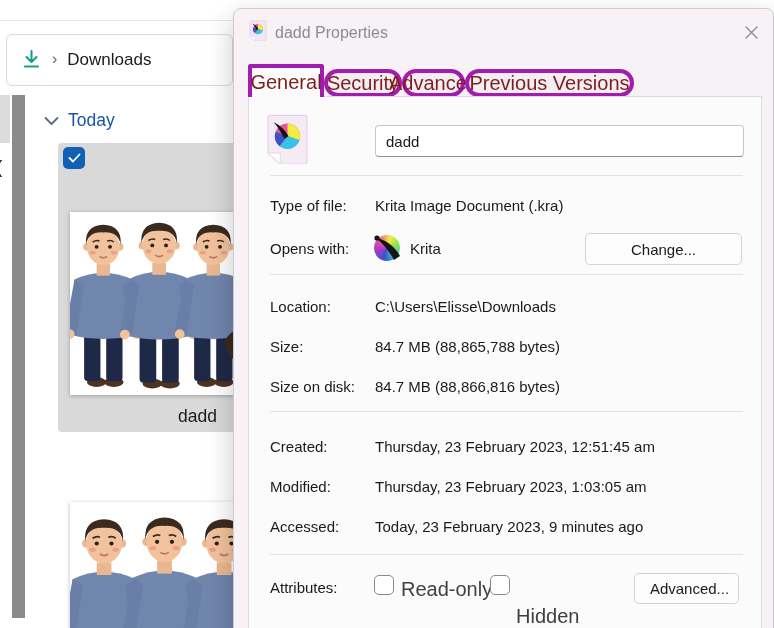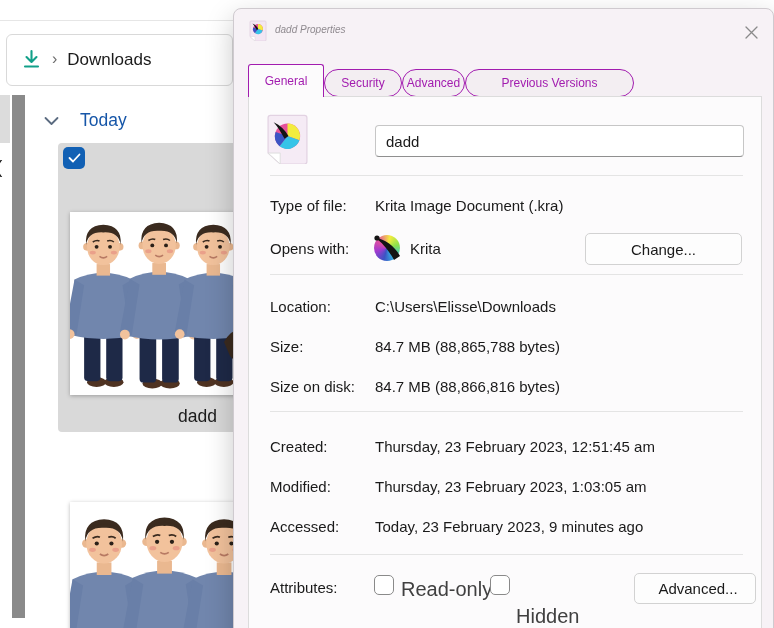--- a/index.html
+++ b/index.html
@@ -12,45 +12,45 @@
   .top-hairline { left:0; top:20px; width:774px; height:1px; background:#e6e6e6; }
   .addressbar { left:6px; top:34px; width:227px; height:52px; background:#fff;
     border:1px solid #d9d9d9; border-radius:6px; display:flex; align-items:center; gap:10px; padding-left:14px; }
   .addr-text { font-size:17px; color:#1b1b1b; }
   .crumb-chevron { color:#6d6d6d; font-size:16px; line-height:1; padding-bottom:2px; }
 
   .scroll-strip { left:0; top:95px; width:10px; height:48px; background:#dcdcdc; }
   .scroll-thumb { left:12px; top:95px; width:13px; height:523px; background:#8a8a8a; }
   .edge-glyph { left:-4px; top:156px; font-size:19px; color:#111; }
 
-  .today-row { left:44px; top:110px; display:flex; align-items:center; gap:21px; }
+  .today-row { left:44px; top:110px; display:flex; align-items:center; gap:9px; }
   .today-label { font-size:17.5px; color:#1656a8; }
 
   .tile { left:58px; top:143px; width:400px; height:289px; background:#d9d9d9; border-radius:4px; }
   .tile-check { left:63px; top:147px; width:22px; height:22px; background:#1160b4;
     border-radius:5px; display:flex; align-items:center; justify-content:center; }
   .thumb1 { left:70px; top:212px; width:330px; height:183px; background:#fff;
     box-shadow:0 1px 4px rgba(0,0,0,.28); overflow:hidden; }
   .tile-label { left:178px; top:406px; font-size:17.5px; color:#1b1b1b; }
   .thumb2 { left:70px; top:502px; width:330px; height:200px; background:#fff;
     box-shadow:0 1px 4px rgba(0,0,0,.28); overflow:hidden; }
 
   
   #dialog { position:absolute; left:233px; top:8px; width:541px; height:640px;
     background:#f7f2f6; border:1px solid #cfcacf; border-radius:8px;
     box-shadow:0 10px 28px rgba(0,0,0,.22); }
   .titlebar { left:0; top:0; width:100%; height:46px; }
   .title-icon { left:15px; top:11px; }
-  .title-text { left:41px; top:15px; font-size:10px; color:#8f8a8f;font-style:italic; }
+  .title-text { left:41px; top:15px; font-size:16px; color:#8f8a8f; }
   .close-btn { left:503px; top:10px; width:28px; height:26px; display:flex;
     align-items:center; justify-content:center; color:#8a8a8a; }
 
-  .tab { position:absolute; border:1px solid #a21caf; font-size:12px;
+  .tab { position:absolute; border:4px solid #a21caf; font-size:20px;
     display:flex; align-items:center; justify-content:center;
-    border-radius:3px 3px 0 0; color:#a21caf; }
+    border-radius:3px 3px 0 0; color:#7f1d1d; }
   .tab.active { left:14px; top:55px; width:76px; height:33px; background:#fcfbfc;
     border-bottom:none; z-index:3; }
   .tab.inactive { background:#f3eef2; height:28px; top:60px; z-index:1;border-radius:14px; }
   #tab-security { left:90px; width:78px; }
   #tab-details  { left:168px; width:63px; }
   #tab-prevver  { left:231px; width:169px; }
 
   .page { left:14px; top:87px; width:514px; height:553px; background:#fcfbfc;
     border:1px solid #dcdcdc; z-index:2; }
   .page .divider { position:absolute; left:21px; width:473px; height:1px; background:#e4e4e4; }
@@ -64,21 +64,21 @@
   .fvalue { position:absolute; left:126px; font-size:15px; color:#1a1a1a; }
 
   .wheel { border-radius:50%; position:relative;
     background:conic-gradient(from -45deg,#e5529b,#f3ec3e,#8ae04c,#35c4e8,#3b53c4,#a43bd0,#e5529b); }
   .wheel svg { position:absolute; left:-8%; top:-8%; }
 
   .btn { position:absolute; background:#fdfdfd; border:1px solid #d2d2d2; border-radius:5px;
     font-size:15px; color:#1a1a1a; display:flex; align-items:center; justify-content:center;
     font-family:"Liberation Sans", sans-serif; }
   .btn-change { left:336px; top:136px; width:157px; height:32px; }
-  .btn-advanced { left:385px; top:476px; width:122px; height:31px;padding-left:6px; }
+  .btn-advanced { left:385px; top:476px; width:105px; height:31px;padding-left:6px; }
 
   .chk { position:absolute; width:20px; height:20px; background:#fff;
     border:1px solid #8a8a8a; border-radius:5px; }
   .chk-label { position:absolute; font-size:20px; color:#404040; }
 </style>
 </head>
 <body>
 
 <svg width="0" height="0" style="position:absolute">
   <defs>

